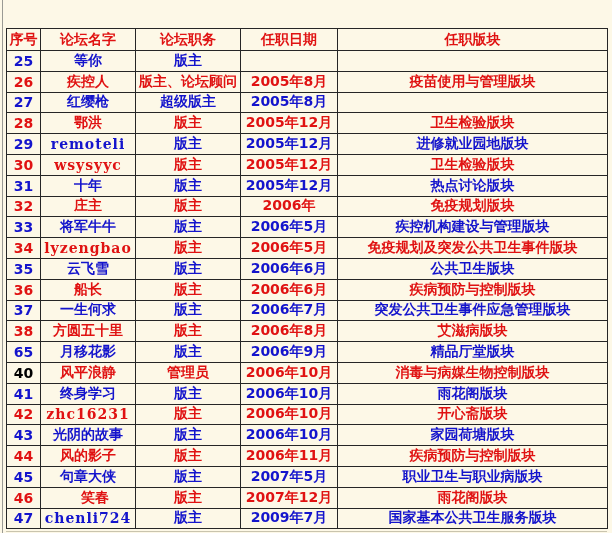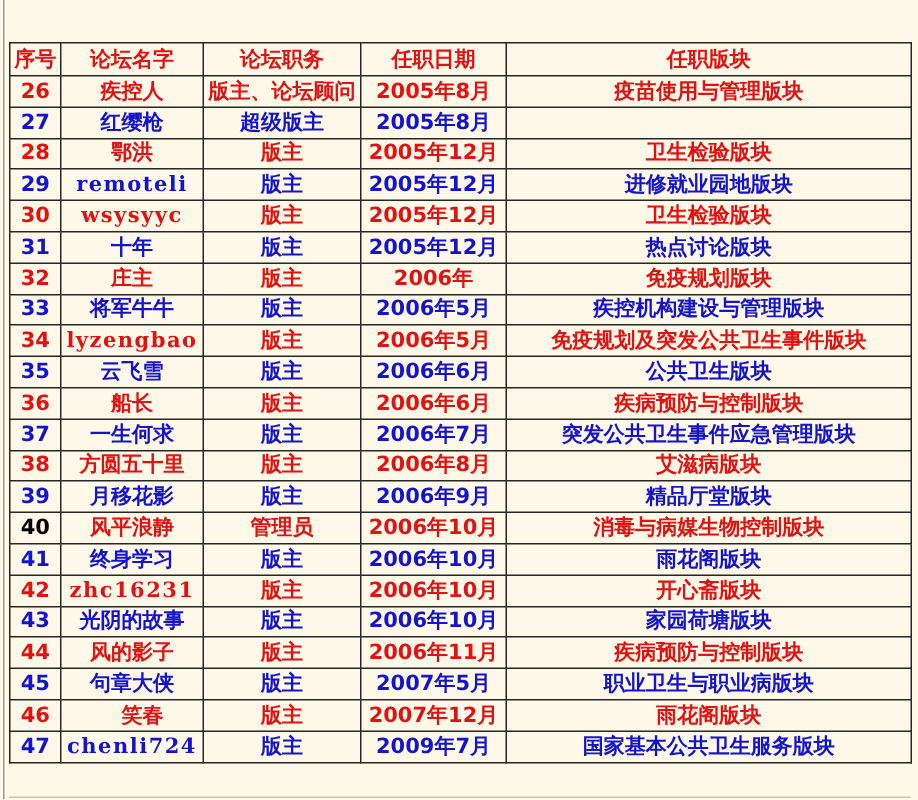--- a/index.html
+++ b/index.html
@@ -100,20 +100,27 @@
     <thead>
       <tr>
         <th style="color: rgb(224, 18, 18);">序号</th>
         <th style="color: rgb(224, 18, 18);">论坛名字</th>
         <th style="color: rgb(224, 18, 18);">论坛职务</th>
         <th style="color: rgb(224, 18, 18);">任职日期</th>
         <th style="color: rgb(224, 18, 18);">任职版块</th>
       </tr>
     </thead>
     <tbody id="roster-body">
+        <tr class="c-blue">
+          <td class="cell-no" style="color: rgb(20, 20, 204);">25</td>
+          <td class="cell-name" style="color: rgb(20, 20, 204);">等你</td>
+          <td class="cell-role" style="color: rgb(20, 20, 204);">版主</td>
+          <td class="cell-date" style="color: rgb(20, 20, 204);"></td>
+          <td class="cell-board" style="color: rgb(20, 20, 204);"></td>
+        </tr>
         <tr class="c-red">
           <td class="cell-no" style="color: rgb(224, 18, 18);">26</td>
           <td class="cell-name" style="color: rgb(224, 18, 18);">疾控人</td>
           <td class="cell-role" style="color: rgb(224, 18, 18);">版主、论坛顾问</td>
           <td class="cell-date" style="color: rgb(224, 18, 18);">2005年8月</td>
           <td class="cell-board" style="color: rgb(224, 18, 18); margin-top: 40px;">疫苗使用与管理版块</td>
         </tr>
         <tr class="c-blue">
           <td class="cell-no" style="color: rgb(20, 20, 204);">27</td>
           <td class="cell-name" style="color: rgb(20, 20, 204);">红缨枪</td>
@@ -192,21 +199,21 @@
           <td class="cell-board" style="color: rgb(20, 20, 204);">突发公共卫生事件应急管理版块</td>
         </tr>
         <tr class="c-red">
           <td class="cell-no" style="color: rgb(224, 18, 18);">38</td>
           <td class="cell-name" style="color: rgb(224, 18, 18);">方圆五十里</td>
           <td class="cell-role" style="color: rgb(224, 18, 18);">版主</td>
           <td class="cell-date" style="color: rgb(224, 18, 18);">2006年8月</td>
           <td class="cell-board" style="color: rgb(224, 18, 18);">艾滋病版块</td>
         </tr>
         <tr class="c-blue">
-          <td class="cell-no" style="color: rgb(20, 20, 204);">39</td>
+          <td class="cell-no" style="color: rgb(20, 20, 204);">65</td>
           <td class="cell-name" style="color: rgb(20, 20, 204);">月移花影</td>
           <td class="cell-role" style="color: rgb(20, 20, 204);">版主</td>
           <td class="cell-date" style="color: rgb(20, 20, 204);">2006年9月</td>
           <td class="cell-board" style="color: rgb(20, 20, 204);">精品厅堂版块</td>
         </tr>
         <tr class="c-red">
           <td class="cell-no" style="color: #000000; margin-top: 32px;">40</td>
           <td class="cell-name" style="color: rgb(224, 18, 18);">风平浪静</td>
           <td class="cell-role" style="color: rgb(224, 18, 18);">管理员</td>
           <td class="cell-date" style="color: rgb(224, 18, 18);">2006年10月</td>

